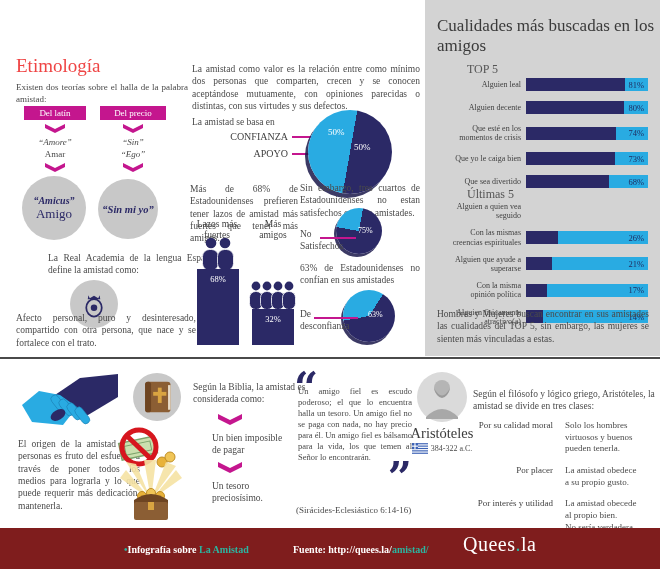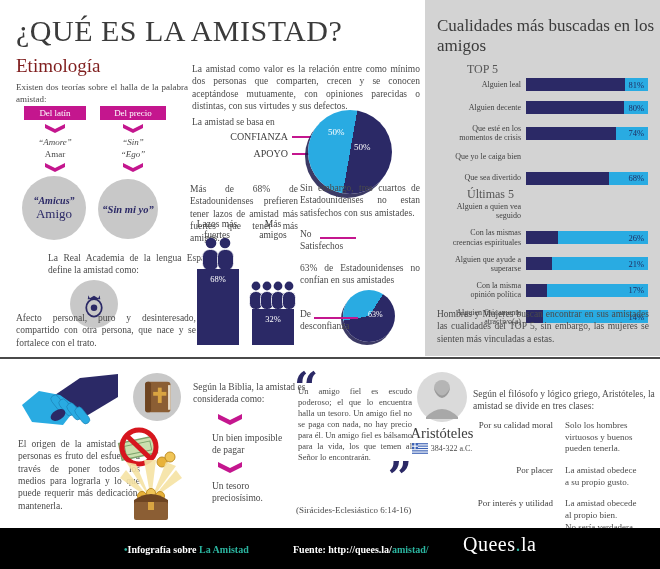--- a/index.html
+++ b/index.html
@@ -3,21 +3,21 @@
 <meta charset="utf-8">
 <style>
   html,body{margin:0;padding:0;}
   #root{position:relative;width:660px;height:569px;background:#ffffff;overflow:hidden;
         font-family:"Liberation Serif",serif;color:#4a4a4a;}
   .abs{position:absolute;}
   .jt{text-align:justify;}
   .pre{white-space:pre-line;}
   
   .main-title{font-size:30px;color:#3b3b3b;letter-spacing:0.5px;}
-  .sec-title{font-size:19px;color:#7f1d1d;}
+  .sec-title{font-size:19px;color:#ef4444;}
   .t9{font-size:9px;line-height:1.28;}
   .t95{font-size:9.5px;line-height:1.3;}
   
   .tagbox{background:#C4168E;color:#fff;font-size:9px;text-align:center;line-height:14px;height:14px;}
   .chev{background:#C4168E;clip-path:polygon(0 0,50% 55%,100% 0,100% 45%,50% 100%,0 45%);}
   .gcircle{background:#C8C8C8;border-radius:50%;display:flex;flex-direction:column;align-items:center;justify-content:center;text-align:center;}
   .navytxt{color:#2B2966;}
   
   .pie{border-radius:50%;}
   .pie-big-shadow{box-shadow:-3px 4px 0 rgba(26,24,74,.85);}
@@ -35,38 +35,37 @@
   .panel-title{font-size:17px;color:#3a3a3a;line-height:1.15;}
   .grp-label{font-size:12px;color:#555;font-family:Liberation Serif, serif;}
   .qrow{display:flex;align-items:center;margin-bottom:10px;}
   .qrow.sm{margin-bottom:8px;}
   .qlabel{flex:0 0 88px;font-size:8px;line-height:1.15;text-align:right;color:#3f3f3f;white-space:pre-line;margin-right:5px;}
   .qbar{position:relative;width:122px;height:13px;background:#29ABE2;}
   .qfill{position:absolute;left:0;top:0;bottom:0;background:#2B2966;}
   .qpct{position:absolute;right:4px;top:50%;transform:translateY(-50%);font-size:8.5px;color:#1F2A5E;}
   
   .divider{left:0;top:357px;width:660px;height:2px;background:#4a4a4a;}
-  #footer{left:0;top:528px;width:660px;height:41px;background:#000000;}
+  #footer{left:0;top:528px;width:660px;height:41px;background:#7f1d1d;}
   .f-txt{font-size:10px;font-weight:bold;color:#fff;}
   .teal{color:#2BB5A0;}
   .f-logo{font-size:20px;color:#fff;letter-spacing:0.5px;}
   
   .bigq{font-family:"DejaVu Serif",serif;font-size:42px;font-weight:bold;color:#2B2966;line-height:0.6;}
   .quote-txt{font-size:8.5px;line-height:1.3;text-align:justify;color:#4a4a4a;}
   
   .arow{display:flex;margin-bottom:10px;}
   .alabel{flex:0 0 88px;text-align:right;font-size:9px;color:#3f3f3f;margin-right:12px;}
   .adesc{width:100px;font-size:9px;line-height:1.3;white-space:pre-line;}
 </style>
 </head>
 <body>
 
 <div id="root">
 
-  <div class="abs main-title" style="left:16px;top:14px;">¿QUÉ ES LA AMISTAD?</div>
   <div class="abs sec-title" style="left:16px;top:55px;">Etimología</div>
   <div class="abs t9 jt" style="left:16px;top:82px;width:172px;">Existen dos teorías sobre el halla de la palabra amistad:</div>
 
   <div class="abs tagbox" style="left:24px;top:106px;width:62px;">Del latín</div>
   <div class="abs tagbox" style="left:100px;top:106px;width:66px;">Del precio</div>
   <div class="abs chev" style="left:45px;top:124px;width:20px;height:9px;"></div>
   <div class="abs chev" style="left:123px;top:124px;width:20px;height:9px;"></div>
 
   <div class="abs t9" style="left:24px;top:137px;width:62px;text-align:center;">
     <i>“Amore”</i><br>
@@ -138,20 +137,23 @@
       <rect x="12.5" y="10.5" width="13" height="18" rx="6" fill="#2B2966" stroke="#fff" stroke-width="0.8"></rect>
       <rect x="23.5" y="10.5" width="13" height="18" rx="6" fill="#2B2966" stroke="#fff" stroke-width="0.8"></rect>
       <rect x="34.5" y="10.5" width="13" height="18" rx="6" fill="#2B2966" stroke="#fff" stroke-width="0.8"></rect>
     </svg>
     <div class="bond-bar" style="height: 36px;">
         <span class="bar-pct">32%</span>
       </div>
   </div>
 
   <div class="abs t95 jt" style="left:300px;top:182px;width:120px;">Sin embargo, tres cuartos de Estadounidenses no estan satisfechos con sus amistades.</div>
+  <div class="abs pie pie-sm-shadow" style="left: 336px; top: 208px; width: 46px; height: 46px; background: conic-gradient(from 10deg, rgb(43, 41, 102) 0%, rgb(43, 41, 102) 75%, rgb(41, 171, 226) 75%, rgb(41, 171, 226) 100%);">
+    <span class="pie-pct" style="left:22px;top:18px;font-size:8px;">75%</span>
+  </div>
   <div class="abs t95 pre" style="left:300px;top:228px;width:60px;">No
 Satisfechos</div>
   <div class="mline" style="left:320px;top:237px;width:36px;"></div>
 
   <div class="abs t95 jt" style="left:300px;top:262px;width:120px;">63% de Estadounidenses no confían en sus amistades</div>
   <div class="abs pie pie-sm-shadow" style="left: 343px; top: 290px; width: 52px; height: 52px; background: conic-gradient(from 33deg, rgb(43, 41, 102) 0%, rgb(43, 41, 102) 63%, rgb(41, 171, 226) 63%, rgb(41, 171, 226) 100%);">
     <span class="pie-pct" style="left:25px;top:20px;font-size:8px;">63%</span>
   </div>
   <div class="abs t95 pre" style="left:300px;top:308px;width:64px;">De
 desconfianza</div>
@@ -178,20 +180,24 @@
         <div class="qrow ">
           <div class="qlabel">Que esté en los
 momentos de crisis</div>
           <div class="qbar">
             <div class="qfill" style="width: 74%;"></div>
             <span class="qpct">74%</span>
           </div>
         </div>
         <div class="qrow ">
           <div class="qlabel">Que yo le caiga bien</div>
+          <div class="qbar">
+            <div class="qfill" style="width: 73%;"></div>
+            <span class="qpct">73%</span>
+          </div>
         </div>
         <div class="qrow ">
           <div class="qlabel">Que sea divertido</div>
           <div class="qbar">
             <div class="qfill" style="width: 68%;"></div>
             <span class="qpct">68%</span>
           </div>
         </div>
       </div>
     <div class="abs grp-label" style="left:42px;top:187px;">Últimas 5</div>

